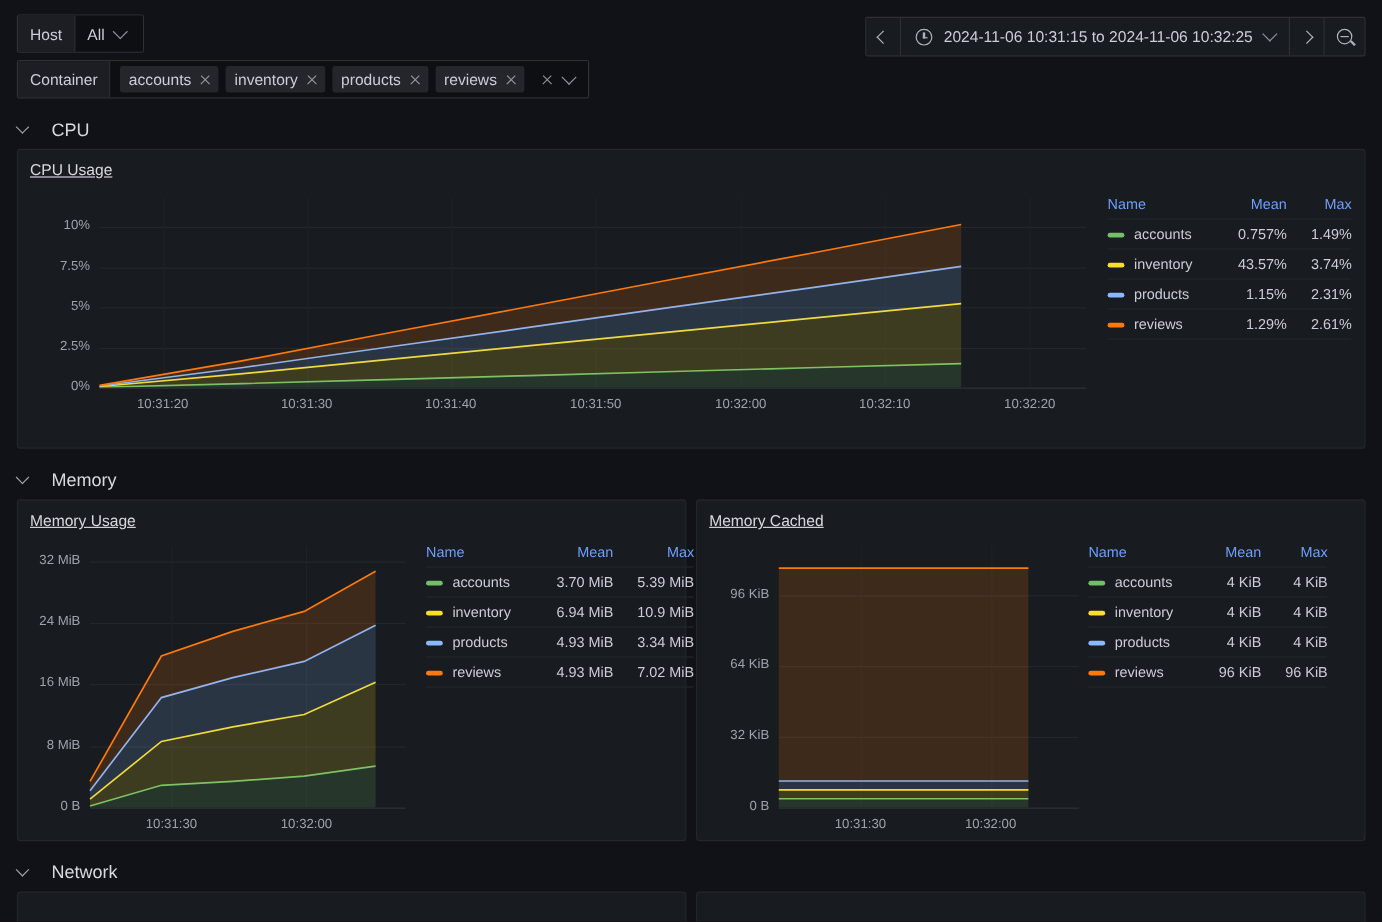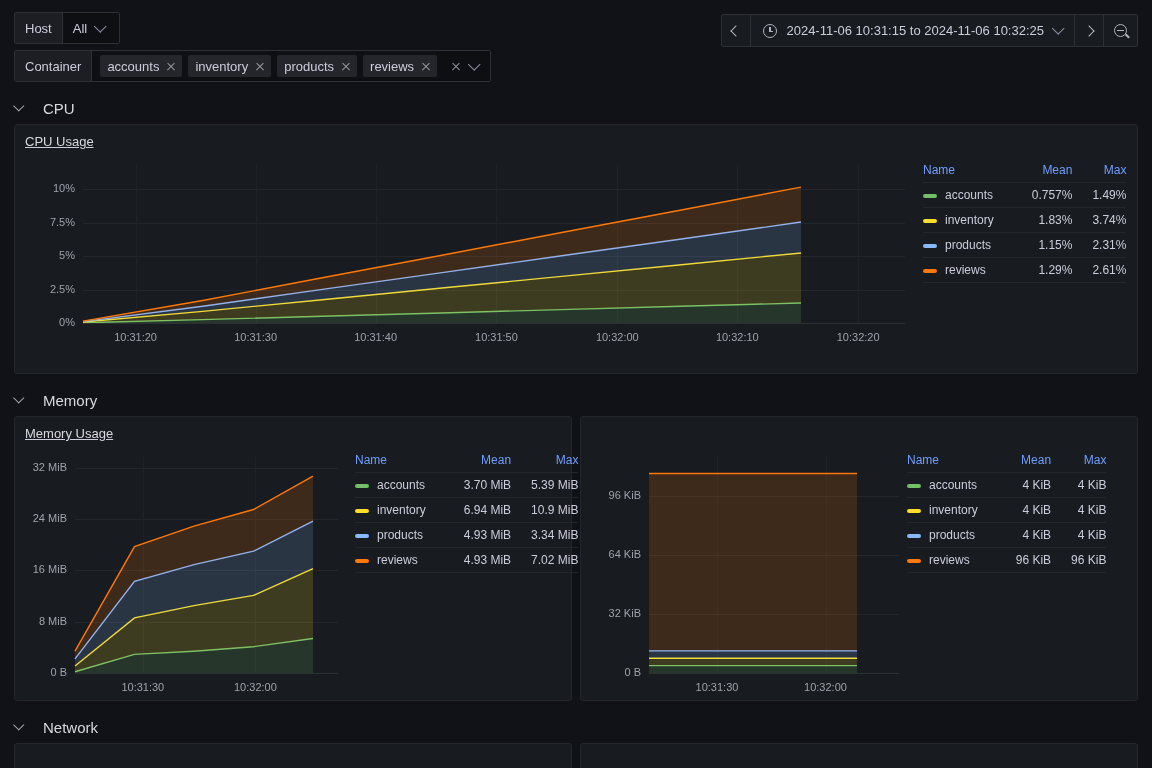--- a/index.html
+++ b/index.html
@@ -285,21 +285,21 @@
             </tr>
           </thead>
           <tbody>
             <tr>
               <td class="namecell"><span class="swatch" style="background: rgb(115, 191, 105);"></span>accounts</td>
               <td class="num">0.757%</td>
               <td class="num">1.49%</td>
             </tr>
             <tr>
               <td class="namecell"><span class="swatch" style="background: rgb(250, 222, 42);"></span>inventory</td>
-              <td class="num">1.83%</td>
+              <td class="num">43.57%</td>
               <td class="num">3.74%</td>
             </tr>
             <tr>
               <td class="namecell"><span class="swatch" style="background: rgb(138, 184, 255);"></span>products</td>
               <td class="num">1.15%</td>
               <td class="num">2.31%</td>
             </tr>
             <tr>
               <td class="namecell"><span class="swatch" style="background: rgb(255, 120, 10);"></span>reviews</td>
               <td class="num">1.29%</td>
@@ -375,20 +375,21 @@
               <td class="namecell"><span class="swatch" style="background: rgb(255, 120, 10);"></span>reviews</td>
               <td class="num">4.93 MiB</td>
               <td class="num">7.02 MiB</td>
             </tr>
           </tbody>
         </table>
       </div>
   </div>
 
   <div class="panel" style="width:558px;height:285px;">
+    <div class="panel-title">Memory Cached</div>
     <div class="chart-wrap" id="cache-chart" style="position:absolute;left:0;top:26px;width:330px;height:257px;">
         <div class="gridline" style="left: 68px; top: 52.6441px; width: 250px;"></div>
         <div class="ylab" style="right: 270px; top: 45.6441px;">96 KiB</div>
         <div class="gridline" style="left: 68px; top: 111.763px; width: 250px;"></div>
         <div class="ylab" style="right: 270px; top: 104.763px;">64 KiB</div>
         <div class="gridline" style="left: 68px; top: 170.881px; width: 250px;"></div>
         <div class="ylab" style="right: 270px; top: 163.881px;">32 KiB</div>
         <div class="gridline" style="left: 68px; top: 230px; width: 250px;"></div>
         <div class="ylab" style="right: 270px; top: 223px;">0 B</div>
         <div class="vgrid" style="left: 136px; top: 12px; height: 218px;"></div>

